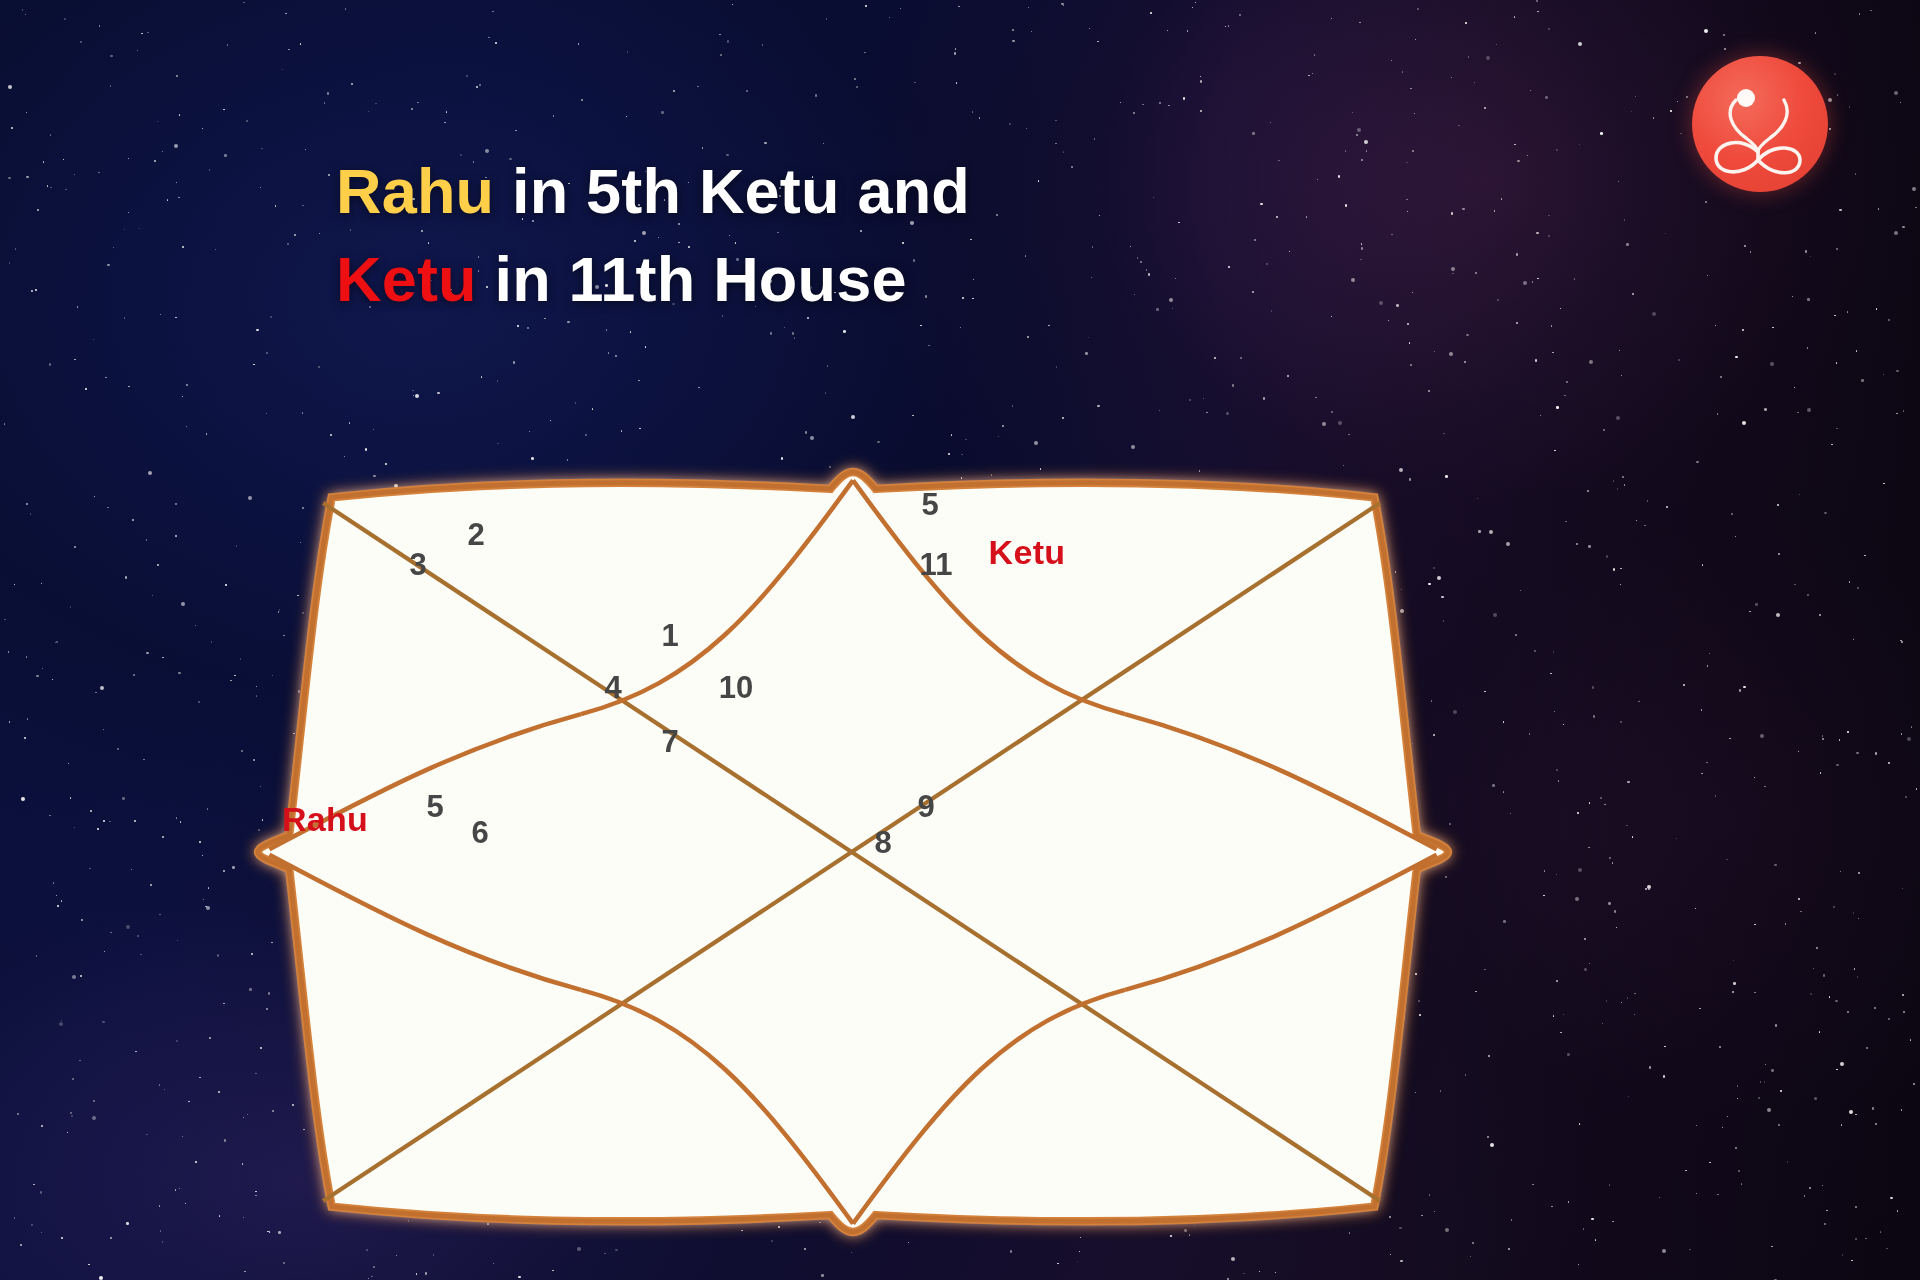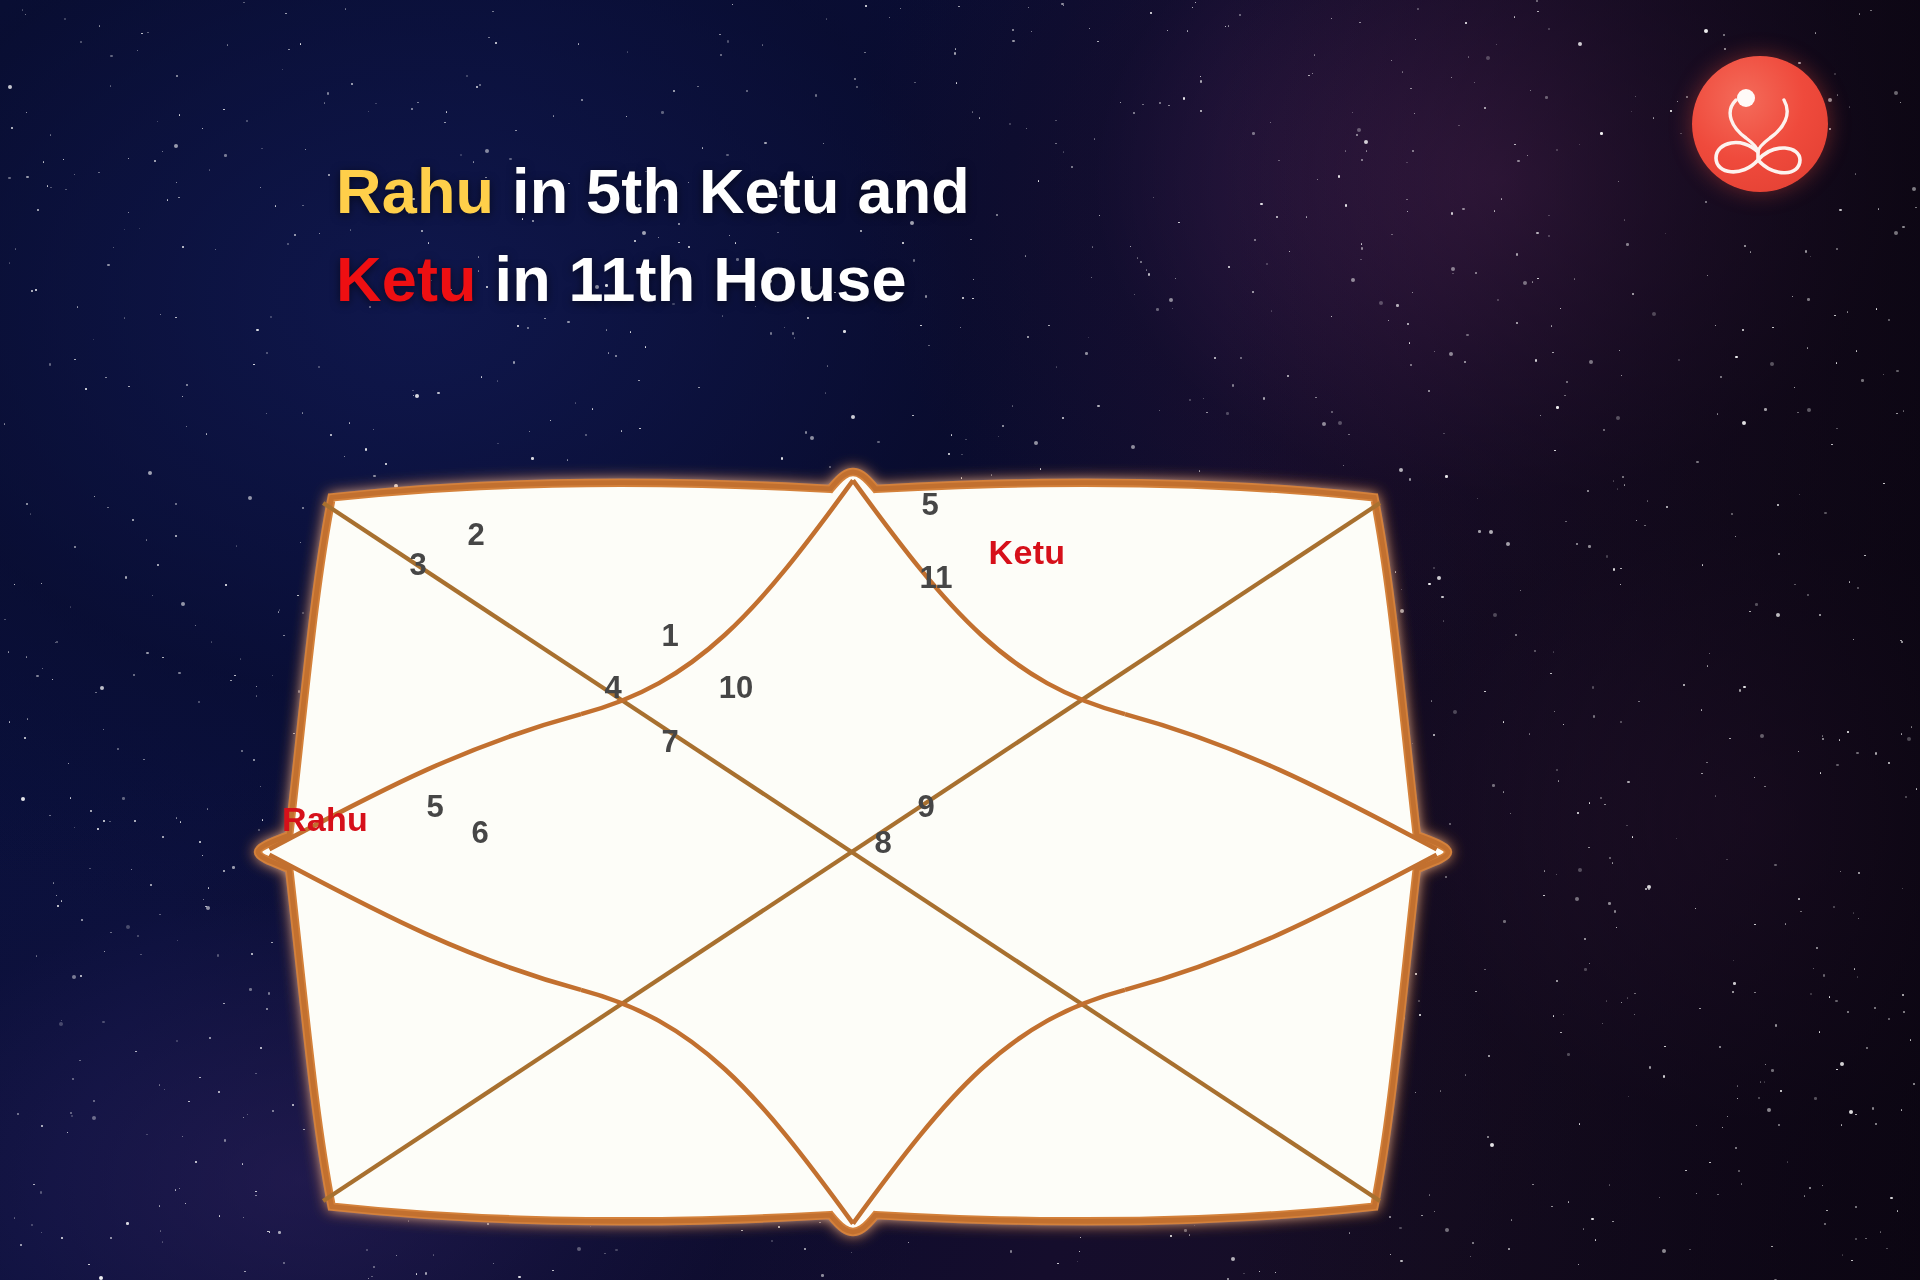--- a/index.html
+++ b/index.html
@@ -1655,20 +1655,20 @@
         <div class="hnum" style="left:390px;top:146px;width:44px;">1</div>
         <div class="hnum" style="left:196px;top:45px;width:44px;">2</div>
         <div class="hnum" style="left:138px;top:75px;width:44px;">3</div>
         <div class="hnum" style="left:333px;top:198px;width:44px;">4</div>
         <div class="hnum" style="left:155px;top:317px;width:44px;">5</div>
         <div class="hnum" style="left:200px;top:343px;width:44px;">6</div>
         <div class="hnum" style="left:390px;top:252px;width:44px;">7</div>
         <div class="hnum" style="left:603px;top:353px;width:44px;">8</div>
         <div class="hnum" style="left:646px;top:317px;width:44px;">9</div>
         <div class="hnum" style="left:456px;top:198px;width:44px;">10</div>
-        <div class="hnum" style="left:656px;top:75px;width:44px;margin-top:13px;">11</div>
+        <div class="hnum" style="left:656px;top:75px;width:44px;">11</div>
         <div class="hnum" style="left:650px;top:15px;width:44px;">5</div>
         <div class="planet" style="color: rgb(214, 16, 26); left: 7px; top: 328px; width: 120px;">Rahu</div>
         <div class="planet" style="color: rgb(214, 16, 26); left: 709px; top: 61px; width: 120px;">Ketu</div>
       </div>
   </div>
 
 </div>
 
 </body></html>

